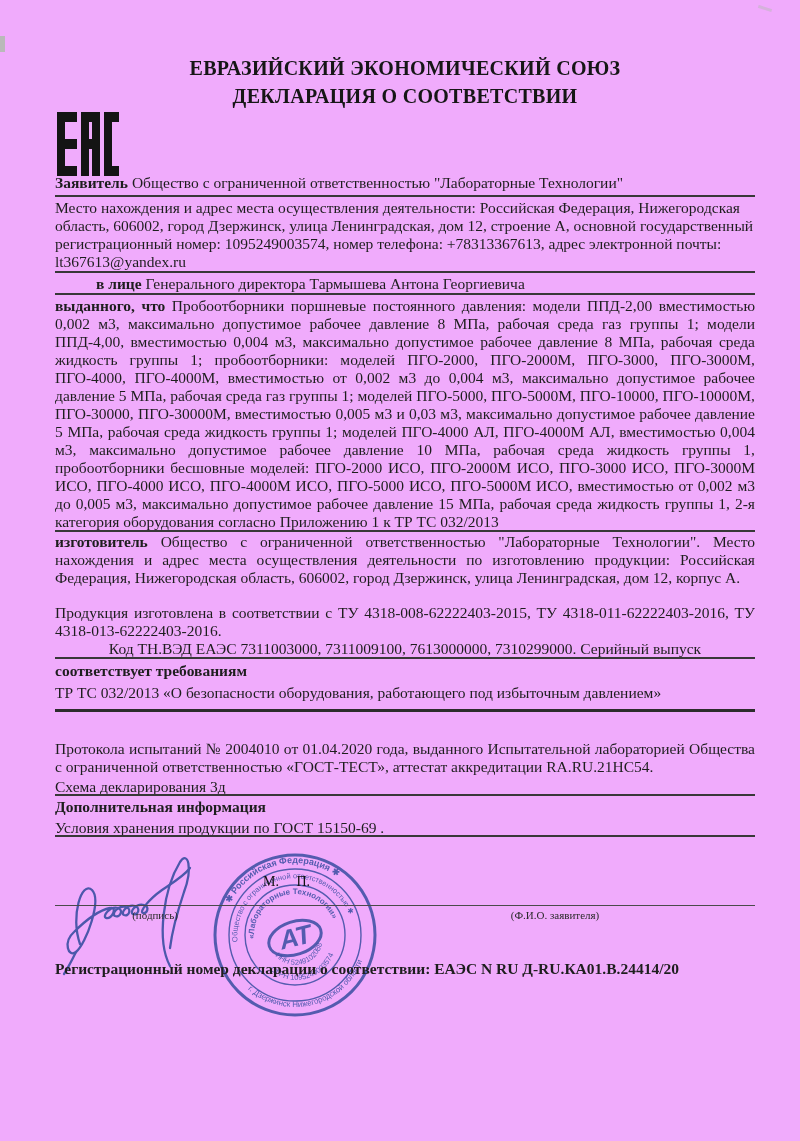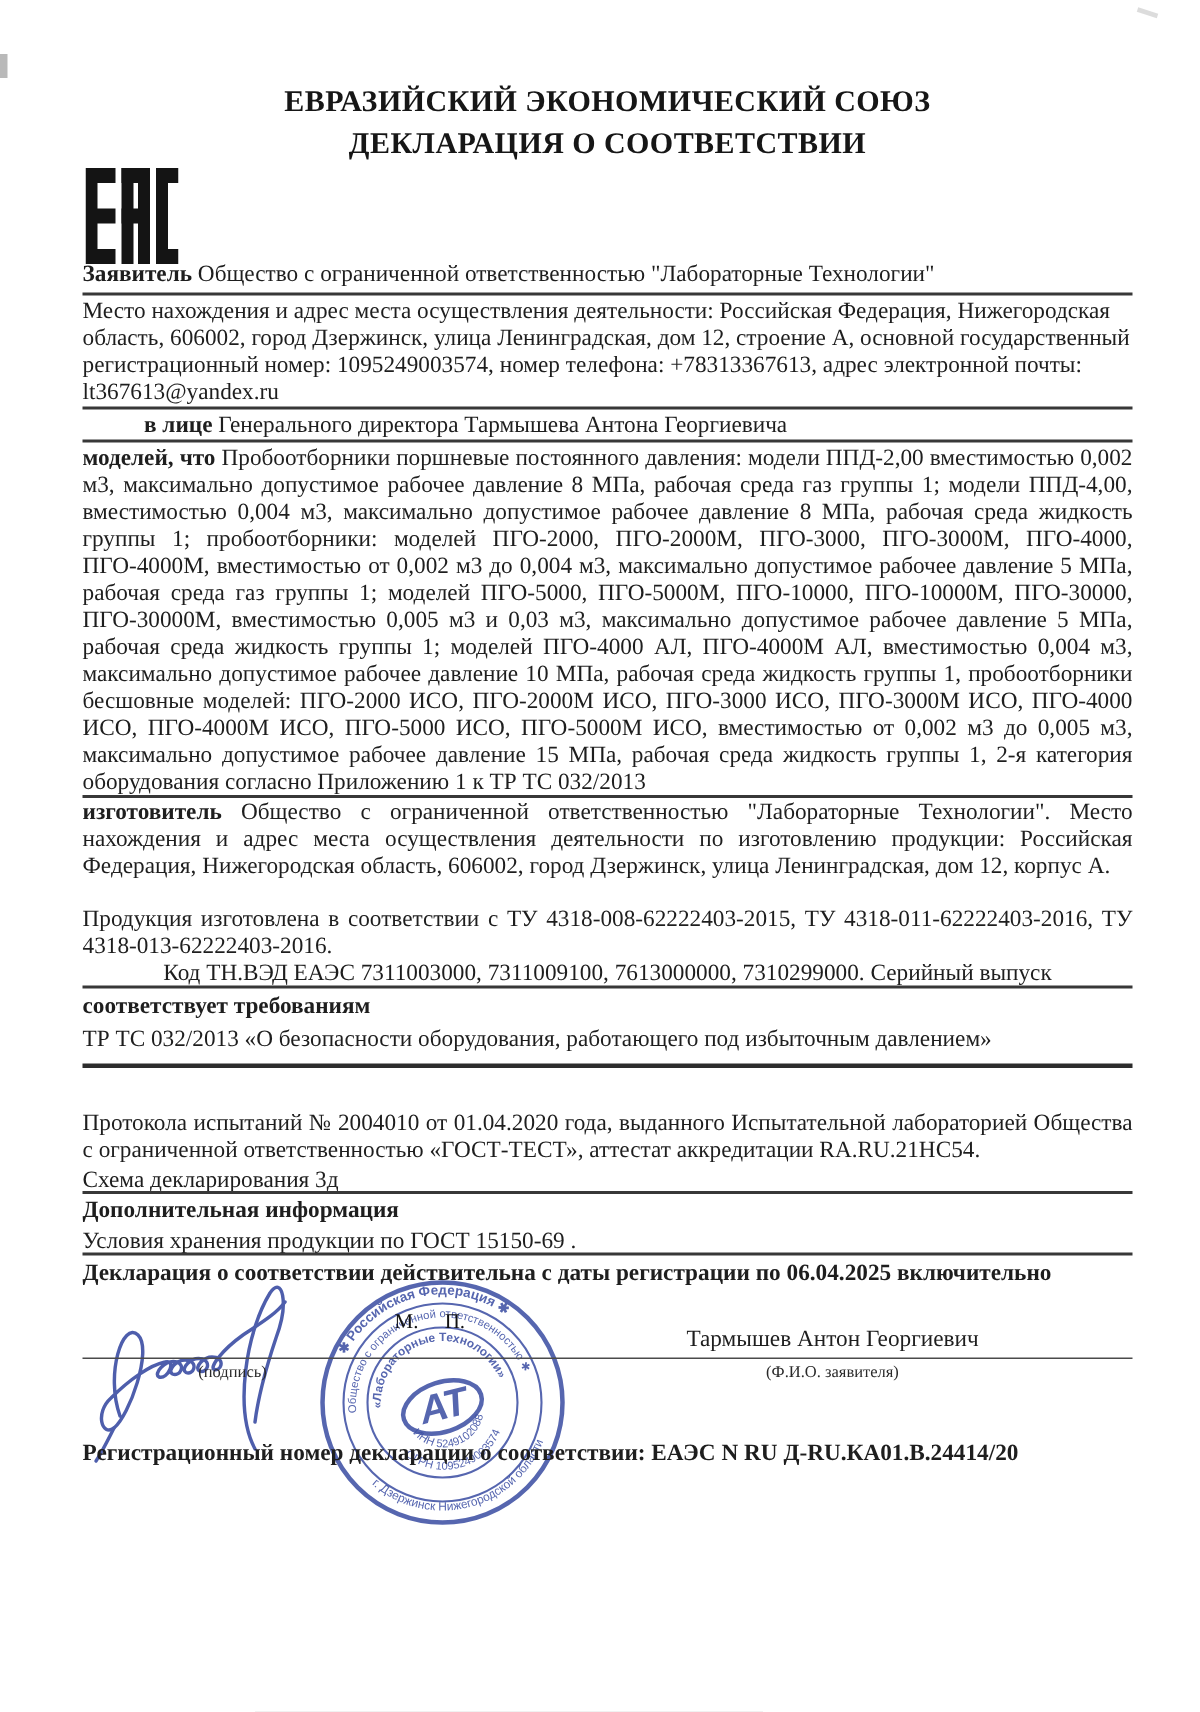--- a/index.html
+++ b/index.html
@@ -1,17 +1,17 @@
 <!DOCTYPE html>
 <html><head>
 <meta charset="utf-8">
 <style>
   html,body{margin:0;padding:0;background:#e8e8e8;}
   .page{
-    position:relative;width:800px;height:1141px;background:#ffffff;
+    position:relative;width:800px;height:1141px;background:#f0abfc;
     margin:0 auto;overflow:hidden;
     font-family:"Liberation Serif","DejaVu Serif",serif;
     color:#1e1e1e;
   }
   .abs{position:absolute;left:55px;width:700px;}
   .title{text-align:center;font-weight:bold;font-size:20px;letter-spacing:.3px;color:#161616;}
   .body-text{font-size:15.5px;line-height:18px;}
   .just{text-align:justify;}
   .bold{font-weight:bold;}
   .hr{position:absolute;left:55px;width:700px;height:2px;background:#383838;}
@@ -62,21 +62,21 @@
   <div class="abs body-text" style="top:199px;">Место нахождения и адрес места осуществления деятельности: Российская Федерация, Нижегородская область, 606002, город Дзержинск, улица Ленинградская, дом 12, строение А, основной государственный регистрационный номер: 1095249003574, номер телефона: +78313367613, адрес электронной почты: lt367613@yandex.ru</div>
   <div class="hr" style="top:271px;"></div>
 
   <div class="abs body-text" style="top:275px;margin-left:41px;">
     <span class="bold">в лице</span>
     <span>Генерального директора Тармышева Антона Георгиевича</span>
   </div>
   <div class="hr" style="top:293px;"></div>
 
   <div class="abs body-text just" style="top:297px;">
-    <span class="bold">моделей, что</span>
+    <span class="bold">выданного, что</span>
     <span>Пробоотборники поршневые постоянного давления:  модели ППД-2,00 вместимостью 0,002 м3, максимально допустимое рабочее давление 8 МПа, рабочая среда газ группы 1; модели ППД-4,00, вместимостью 0,004 м3, максимально допустимое рабочее давление 8 МПа, рабочая среда жидкость группы 1; пробоотборники: моделей ПГО-2000, ПГО-2000М, ПГО-3000, ПГО-3000М, ПГО-4000, ПГО-4000М, вместимостью от 0,002 м3 до 0,004 м3, максимально допустимое рабочее давление 5 МПа, рабочая среда газ группы 1; моделей ПГО-5000, ПГО-5000М, ПГО-10000, ПГО-10000М, ПГО-30000, ПГО-30000М, вместимостью 0,005 м3 и 0,03 м3, максимально допустимое рабочее давление 5 МПа, рабочая среда жидкость группы 1; моделей ПГО-4000 АЛ, ПГО-4000М АЛ, вместимостью 0,004 м3, максимально допустимое рабочее давление 10 МПа, рабочая среда жидкость группы 1, пробоотборники бесшовные моделей: ПГО-2000 ИСО, ПГО-2000М ИСО, ПГО-3000 ИСО, ПГО-3000М ИСО, ПГО-4000 ИСО, ПГО-4000М ИСО, ПГО-5000 ИСО, ПГО-5000М ИСО, вместимостью от 0,002 м3 до 0,005 м3, максимально допустимое рабочее давление 15 МПа, рабочая среда жидкость группы 1, 2-я категория оборудования согласно Приложению 1 к ТР ТС 032/2013</span>
   </div>
   <div class="hr" style="top:530px;"></div>
 
   <div class="abs body-text just" style="top:533px;">
     <span class="bold">изготовитель</span>
     <span>Общество с ограниченной ответственностью "Лабораторные Технологии". Место нахождения и адрес места осуществления деятельности по изготовлению продукции: Российская Федерация, Нижегородская область, 606002, город Дзержинск, улица Ленинградская, дом 12, корпус А.</span>
   </div>
   <div class="abs body-text just" style="top:604px;">Продукция изготовлена в соответствии с ТУ 4318-008-62222403-2015, ТУ 4318-011-62222403-2016, ТУ 4318-013-62222403-2016.</div>
   <div class="abs body-text" style="top:640px;text-align:center;">Код ТН.ВЭД ЕАЭС 7311003000, 7311009100, 7613000000, 7310299000. Серийный выпуск</div>
@@ -87,21 +87,20 @@
   <div class="hr thick" style="top:709px;"></div>
 
   <div class="abs body-text just" style="top:740px;">Протокола испытаний № 2004010 от 01.04.2020 года, выданного Испытательной лабораторией Общества с ограниченной ответственностью «ГОСТ-ТЕСТ», аттестат аккредитации RA.RU.21HC54.</div>
   <div class="abs body-text" style="top:778px;">Схема декларирования 3д</div>
   <div class="hr" style="top:794px;"></div>
 
   <div class="abs body-text bold" style="top:798px;">Дополнительная информация</div>
   <div class="abs body-text" style="top:819px;">Условия хранения продукции по ГОСТ 15150-69 .</div>
   <div class="hr" style="top:835px;"></div>
 
-  <div class="abs body-text bold" style="top:840px;">Декларация о соответствии действительна с даты регистрации по 06.04.2025 включительно</div>
 
   <div class="sig-zone">
 
     <svg class="signature-svg" width="190" height="140" viewBox="0 0 190 140">
       <g fill="none" stroke="#3f51a5" stroke-width="2.3" stroke-linecap="round" opacity="0.92">
         <path d="M30 100 C 20 72, 32 36, 42 46 C 52 56, 36 100, 26 108 C 18 114, 13 98, 24 88 C 36 76, 50 66, 60 64 C 68 62, 62 76, 56 74 C 52 72, 60 62, 68 64 C 74 66, 70 74, 65 72 C 61 70, 68 61, 76 63 C 82 65, 79 73, 74 71 C 70 69, 77 60, 85 62 C 91 64, 88 72, 83 70 C 79 68, 86 59, 94 61 C 100 63, 97 70, 93 69 C 89 68, 98 56, 112 46 C 124 38, 134 32, 140 24"></path>
         <path d="M120 122 C 106 96, 114 44, 130 18 C 138 6, 143 24, 134 48 C 128 66, 122 88, 120 104"></path>
         <path d="M26 108 C 22 116, 18 124, 14 130"></path>
       </g>
     </svg>
@@ -129,21 +128,20 @@
         <text font-size="7.5"><textPath href="#arc-inn" startOffset="50%" text-anchor="middle">ИНН 5249102088</textPath></text>
         <text font-size="7.5"><textPath href="#arc-ogrn" startOffset="50%" text-anchor="middle">ОГРН 1095249003574</textPath></text>
         <text x="85" y="96" font-size="26" font-weight="bold" font-style="italic" text-anchor="middle">АТ</text>
       </g>
     </svg>
 
     <div class="abs mp-text" style="left:208px;top:14px;width:90px;">М. П.</div>
 
     <div class="sig-line"></div>
 
-    <div class="abs body-text" style="left:340px;top:24px;width:320px;text-align:center;">Тармышев Антон Георгиевич</div>
 
     <div class="abs caption" style="left:40px;top:49px;width:120px;">(подпись)</div>
     <div class="abs caption" style="left:405px;top:49px;width:190px;">(Ф.И.О. заявителя)</div>
   </div>
 
   <div class="abs body-text bold" style="top:960px;">
     <span>Регистрационный номер декларации о соответствии:</span>
     <span>ЕАЭС N RU Д-RU.КА01.В.24414/20</span>
   </div>
 

